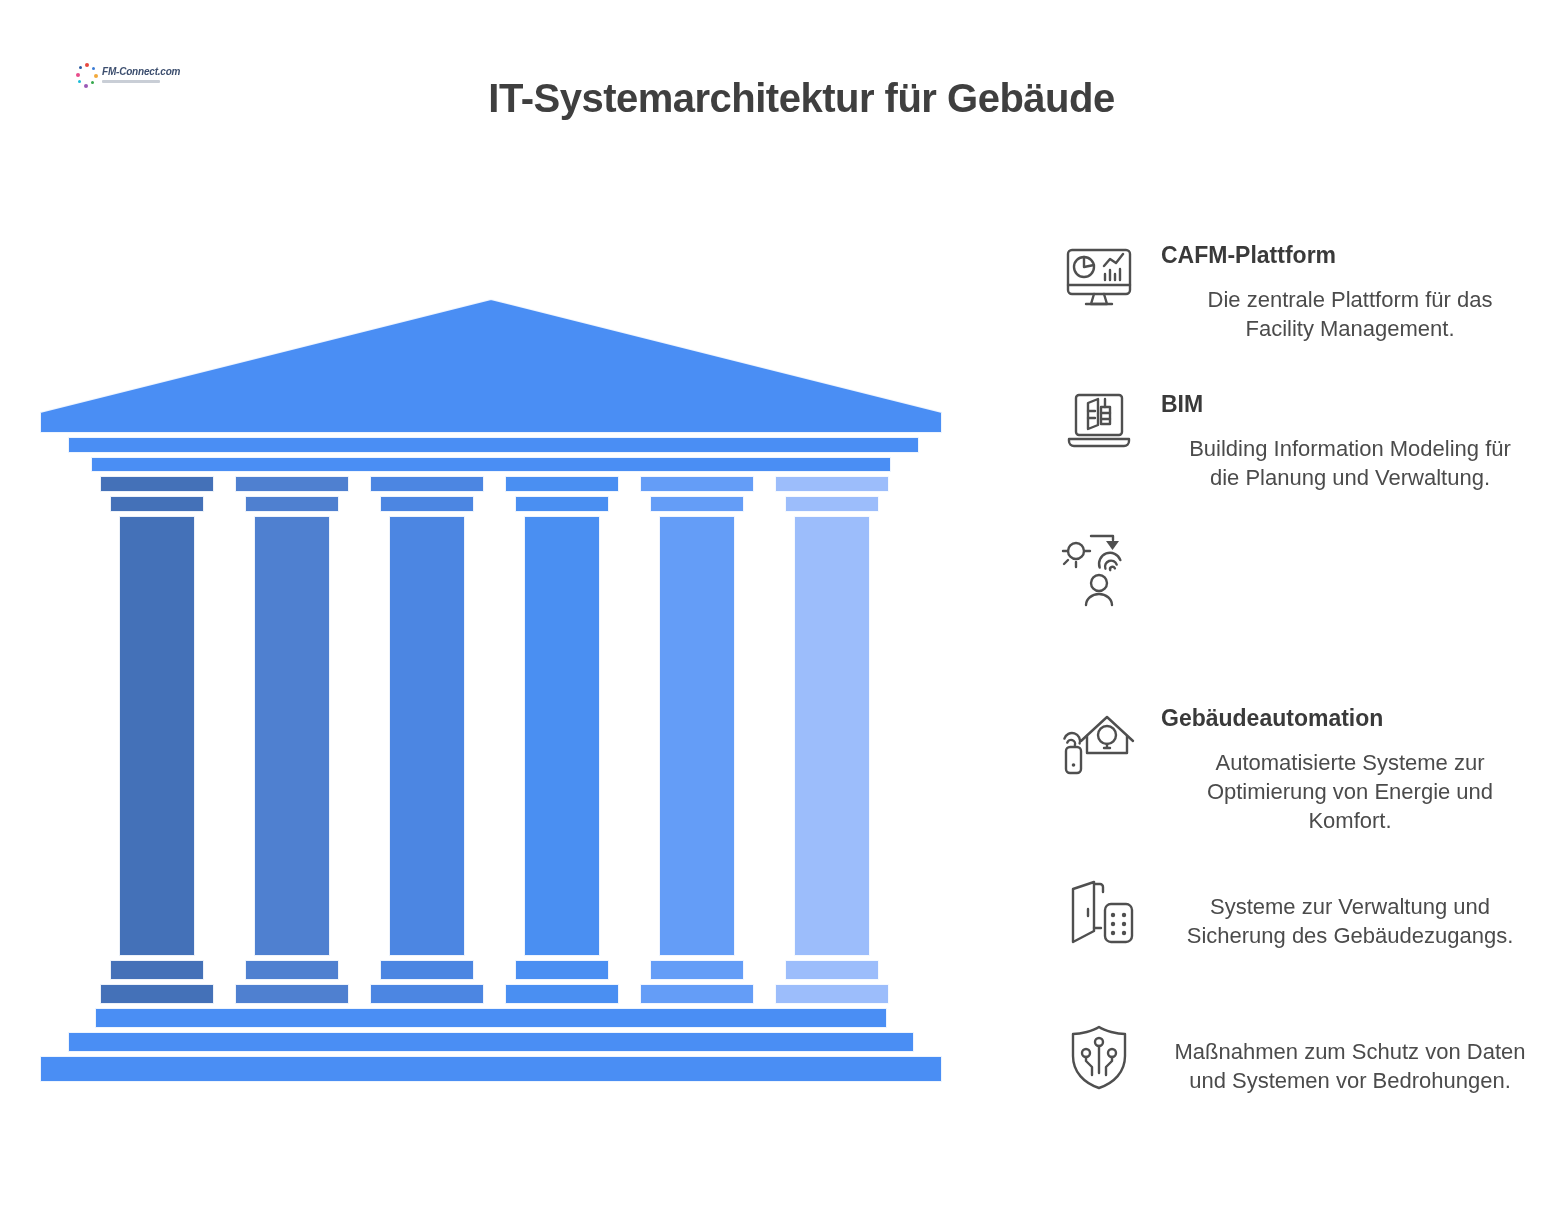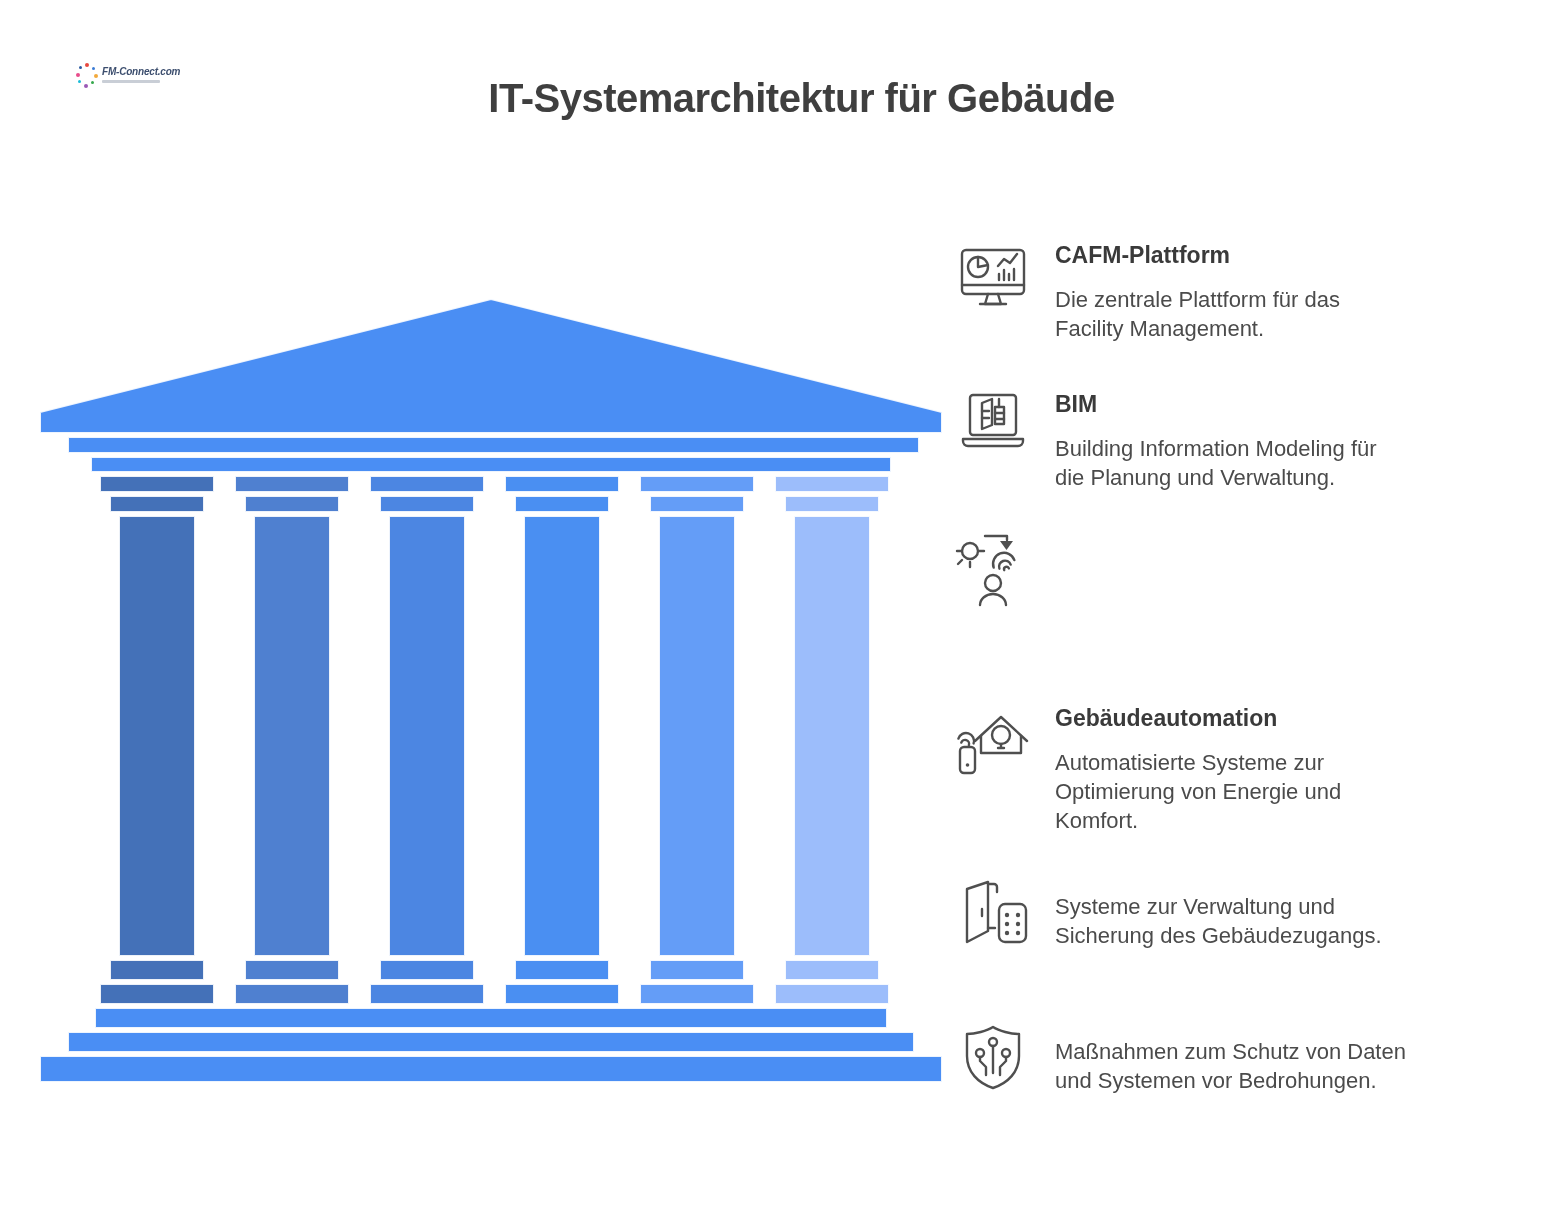--- a/index.html
+++ b/index.html
@@ -24,25 +24,25 @@
   .logo-tagline{margin-top:3px;width:58px;height:3px;background:#c9ced6;border-radius:1px;}
   
   .page-title{
     position:absolute;left:0;top:76px;width:100%;padding-left:45px;box-sizing:border-box;
     margin:0;text-align:center;font-size:40px;font-weight:700;color:#3f3f3f;letter-spacing:-0.5px;
   }
   
   .temple{position:absolute;left:0;top:0;}
   .temple .shape{stroke:rgba(255,255,255,0.9);stroke-width:2px;}
   
-  .item{position:absolute;left:955px;width:478px;display:flex;align-items:flex-start;}
+  .item{position:absolute;left:1061px;width:478px;display:flex;align-items:flex-start;}
   .item .icon-box{flex:0 0 76px;height:86px;}
   .item .txt{margin-left:24px;flex:1;}
   .item h3{margin:2px 0 0;font-size:23px;font-weight:700;color:#3a3a3a;}
-  .item p{margin:16px 0 0;font-size:22px;line-height:29px;color:#4b4b4b;white-space:pre-line;}
+  .item p{margin:16px 0 0;font-size:22px;line-height:29px;color:#4b4b4b;white-space:pre-line;text-align:center;}
   .oicon{stroke:#4f4f4f;stroke-width:2.4;fill:none;stroke-linecap:round;stroke-linejoin:round;}
   .oicon .fill{fill:#4f4f4f;stroke:none;}
 </style>
 </head>
 <body>
 
 <div class="logo">
   <div class="logo-dots" id="logo-dots">
       <span style="background: rgb(232, 72, 63);"></span>
       <span style="background: rgb(58, 123, 213);"></span>

